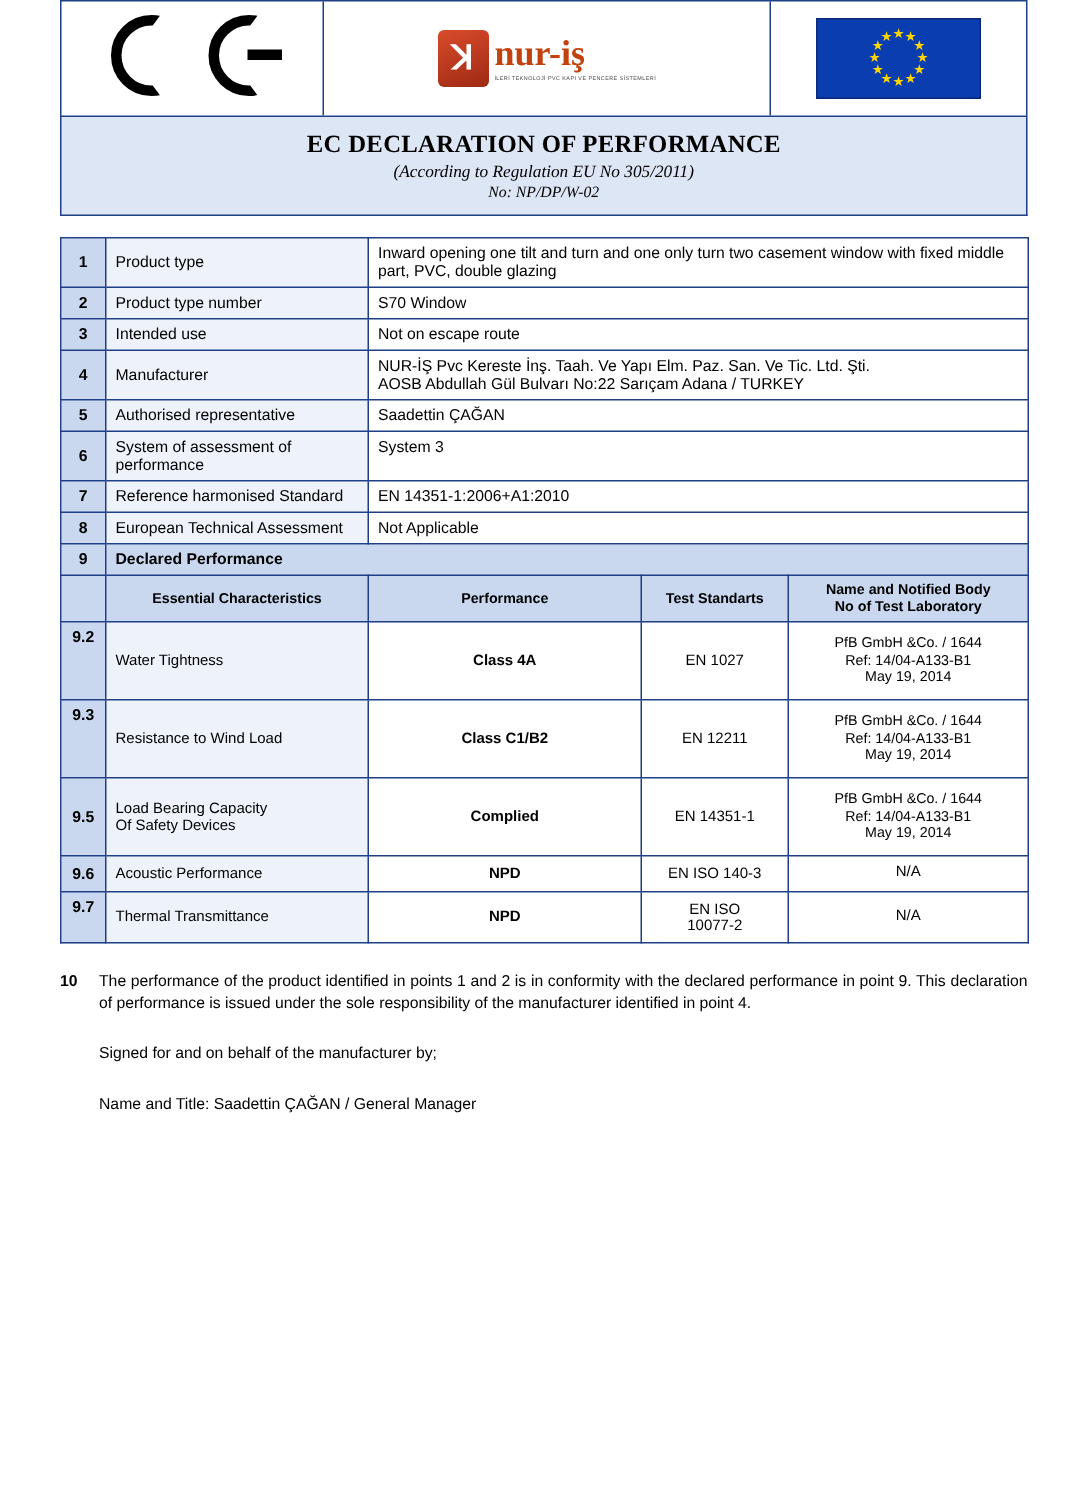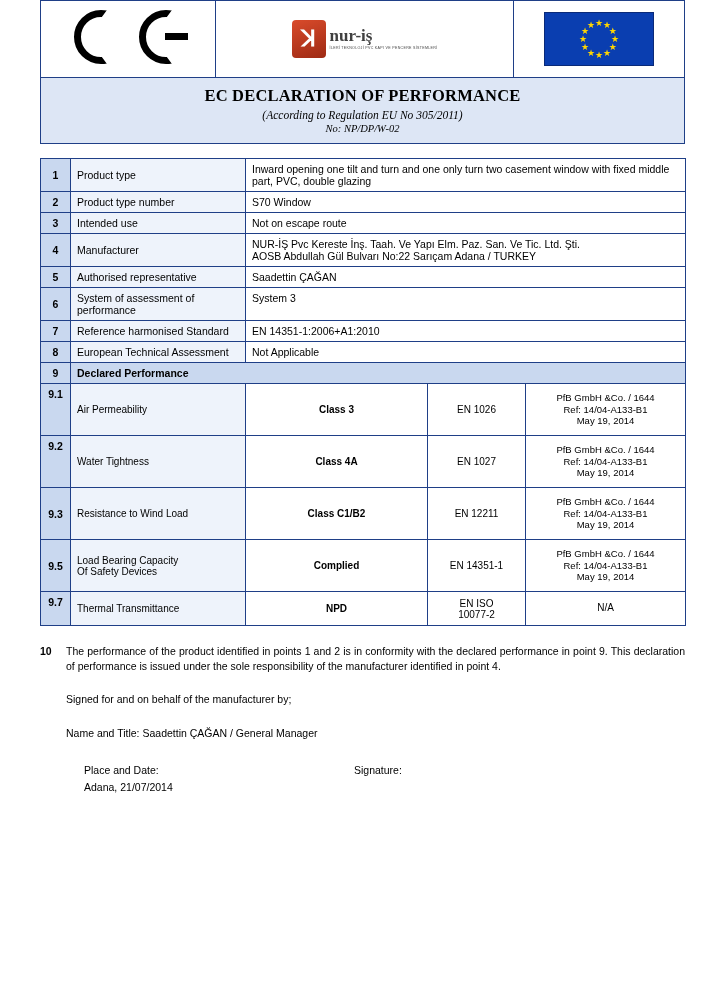--- a/index.html
+++ b/index.html
@@ -89,23 +89,23 @@
     font-size: 22px;
     font-weight: bold;
     font-family: "Liberation Serif", serif;
   }
   .nuris-text {
     display: flex;
     flex-direction: column;
     line-height: 1;
   }
   .nuris-main {
-    font-size: 17px;
-    font-weight: bold;
-    color: #404040;
+    font-size: 24px;
+    font-weight: bold;
+    color: #c2410c;
     font-family: "Liberation Serif", serif;
     letter-spacing: 0px;
   }
   .nuris-sub {
     font-size: 3.6px;
     color: #444;
     letter-spacing: 0.3px;
     margin-top: 3px;
   }
 
@@ -353,47 +353,46 @@
         <td class="num">8</td>
         <td class="label">European Technical Assessment</td>
         <td class="value" colspan="3" style="vertical-align:top">Not Applicable</td>
       </tr>
 
       <tr>
         <td class="num">9</td>
         <td class="declared-head" colspan="4">Declared Performance</td>
       </tr>
 
-
-      <tr style="height:52px">
-        <td class="num" style="vertical-align:top;padding-top:4px">9.1</td>
-        <td class="char">Air Permeability</td>
-        <td class="perf">Class 3</td>
-        <td class="std">EN 1026</td>
-        <td class="lab">
-          <div>PfB  GmbH &amp;Co. / 1644</div>
-          <div>Ref: 14/04-A133-B1</div>
-          <div>May 19, 2014</div>
-        </td>
-      </tr>
+      <tr>
+        <th class="col-head" style="background:#c9d8ef"></th>
+        <th class="col-head">Essential Characteristics</th>
+        <th class="col-head">Performance</th>
+        <th class="col-head">Test Standarts</th>
+        <th class="col-head">
+          <div>Name and Notified Body</div>
+          <div>No of Test Laboratory</div>
+        </th>
+      </tr>
+
 
       <tr style="height:52px">
         <td class="num" style="vertical-align:top;padding-top:4px">9.2</td>
         <td class="char">Water Tightness</td>
         <td class="perf">Class 4A</td>
         <td class="std">EN 1027</td>
         <td class="lab">
           <div>PfB  GmbH &amp;Co. / 1644</div>
           <div>Ref: 14/04-A133-B1</div>
           <div>May 19, 2014</div>
         </td>
       </tr>
 
       <tr style="height:52px">
-        <td class="num" style="vertical-align:top;padding-top:20px">9.3</td>
+        <td class="num" style="vertical-align:top;padding-top:4px">9.3</td>
         <td class="char">Resistance to Wind Load</td>
         <td class="perf">Class C1/B2</td>
         <td class="std">EN 12211</td>
         <td class="lab">
           <div>PfB  GmbH &amp;Co. / 1644</div>
           <div>Ref: 14/04-A133-B1</div>
           <div>May 19, 2014</div>
         </td>
       </tr>
 
@@ -406,20 +405,27 @@
         </td>
         <td class="perf">Complied</td>
         <td class="std">EN 14351-1</td>
         <td class="lab">
           <div>PfB  GmbH &amp;Co. / 1644</div>
           <div>Ref: 14/04-A133-B1</div>
           <div>May 19, 2014</div>
         </td>
       </tr>
 
+      <tr style="height:24px">
+        <td class="num">9.6</td>
+        <td class="char">Acoustic Performance</td>
+        <td class="perf">NPD</td>
+        <td class="std">EN ISO 140-3</td>
+        <td class="lab na">N/A</td>
+      </tr>
 
       <tr style="height:34px">
         <td class="num" style="vertical-align:top;padding-top:4px">9.7</td>
         <td class="char">Thermal Transmittance</td>
         <td class="perf">NPD</td>
         <td class="std">
           <div>EN ISO</div>
           <div>10077-2</div>
         </td>
         <td class="lab na">N/A</td>
@@ -427,22 +433,15 @@
     </tbody>
   </table>
 
   <div class="footer">
     <div class="footer-row">
       <div class="footer-num">10</div>
       <div class="footer-text">The performance of the product identified in points 1 and 2 is in conformity with the declared performance in point 9. This declaration of performance is issued under the sole responsibility of the manufacturer identified in point 4.</div>
     </div>
     <div class="footer-signed">Signed for and on behalf of the manufacturer by;</div>
     <div class="footer-name">Name and Title:  Saadettin ÇAĞAN / General Manager</div>
-    <div class="footer-place">
-      <div class="place-col">
-        <div>Place and Date:</div>
-        <div class="place-line2">Adana, 21/07/2014</div>
-      </div>
-      <div>Signature:</div>
-    </div>
   </div>
 
 </div>
 
 </body></html>

